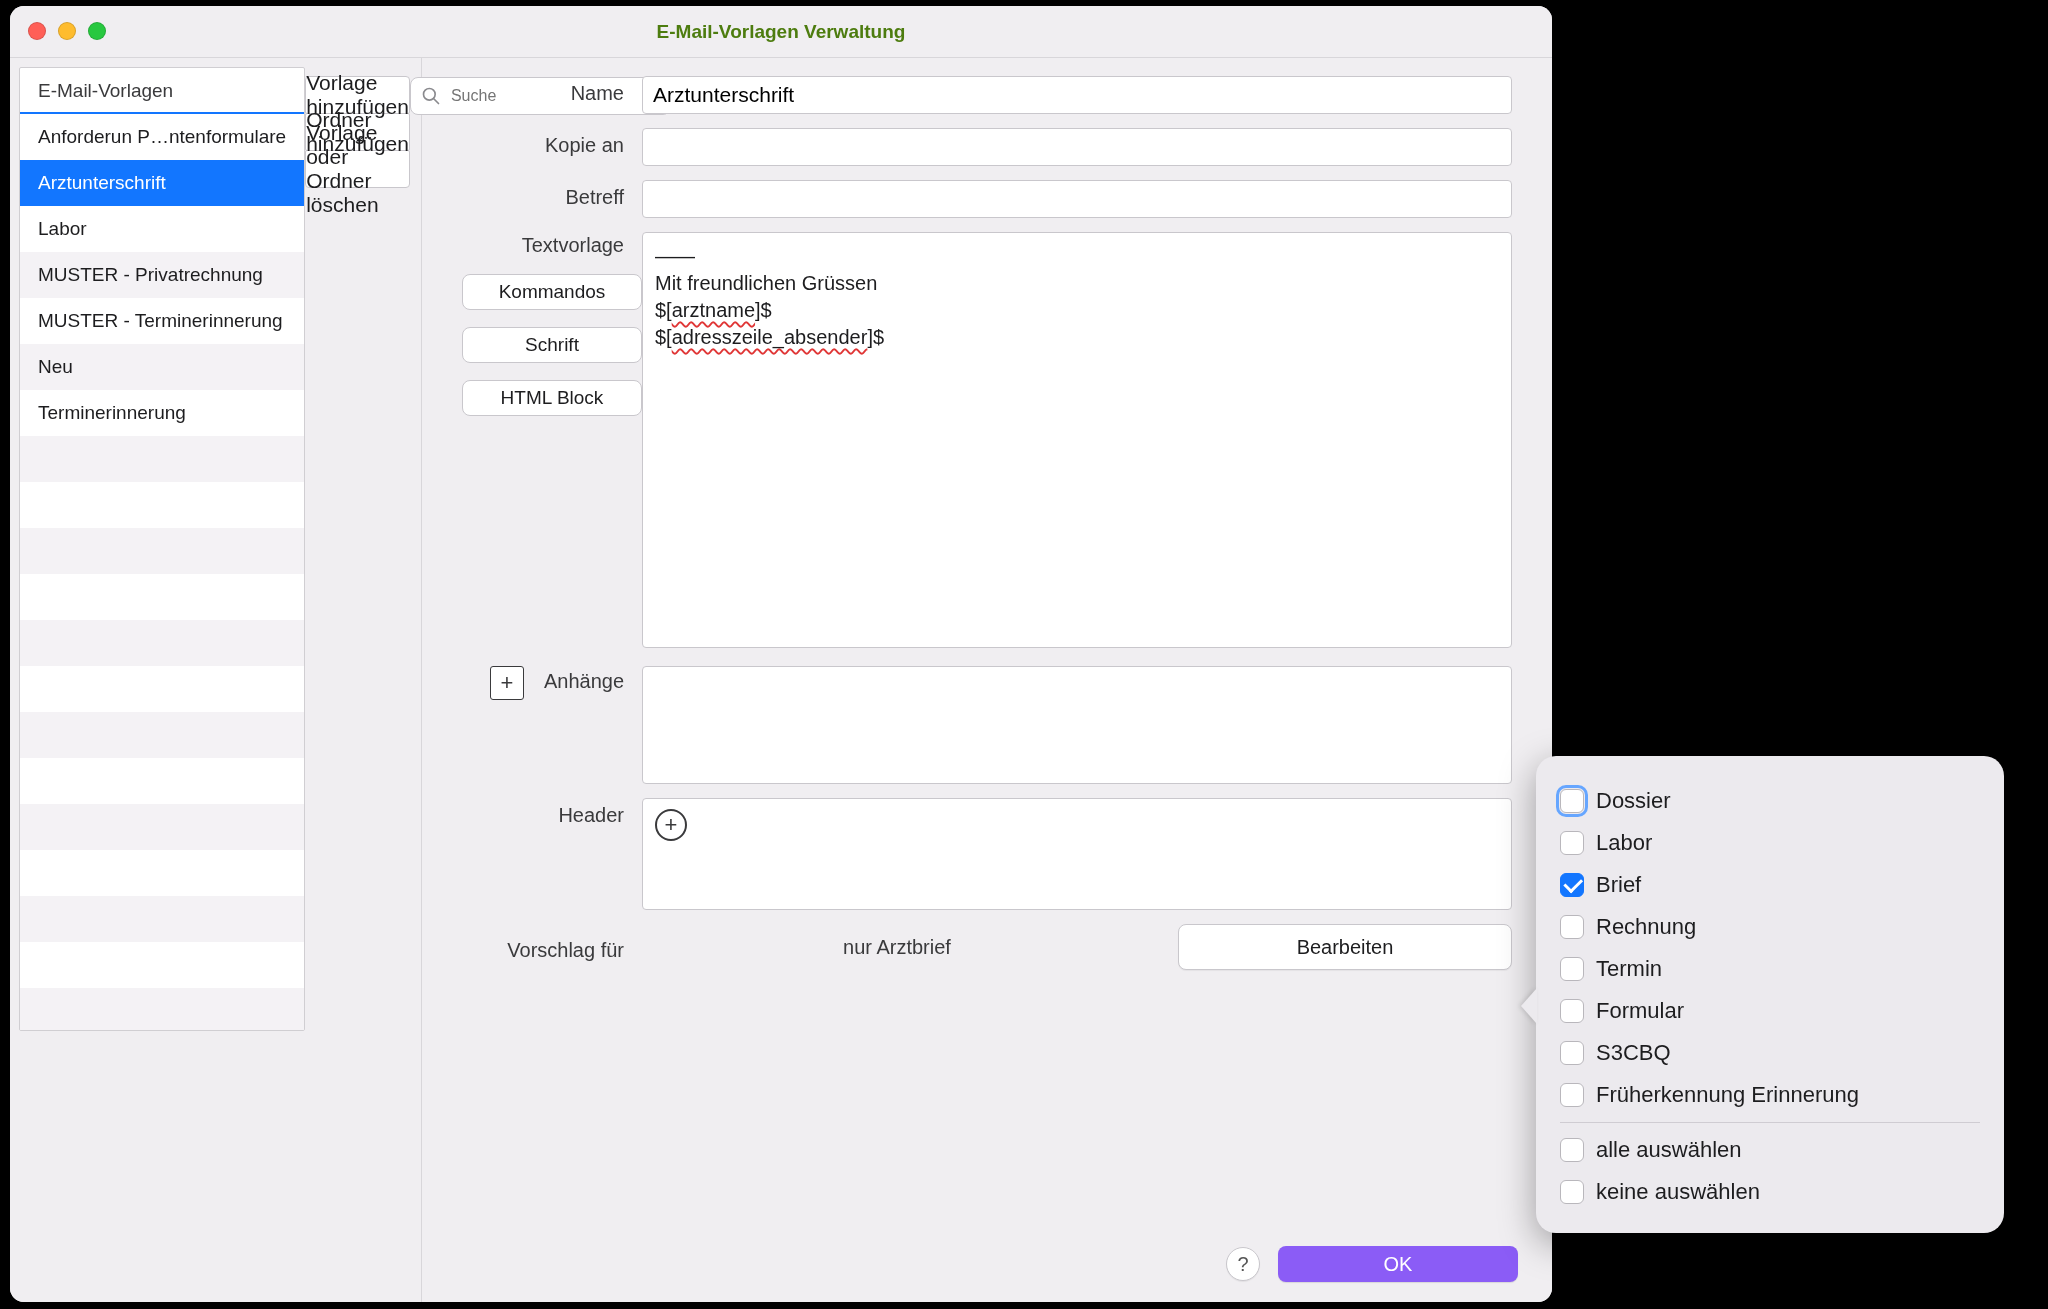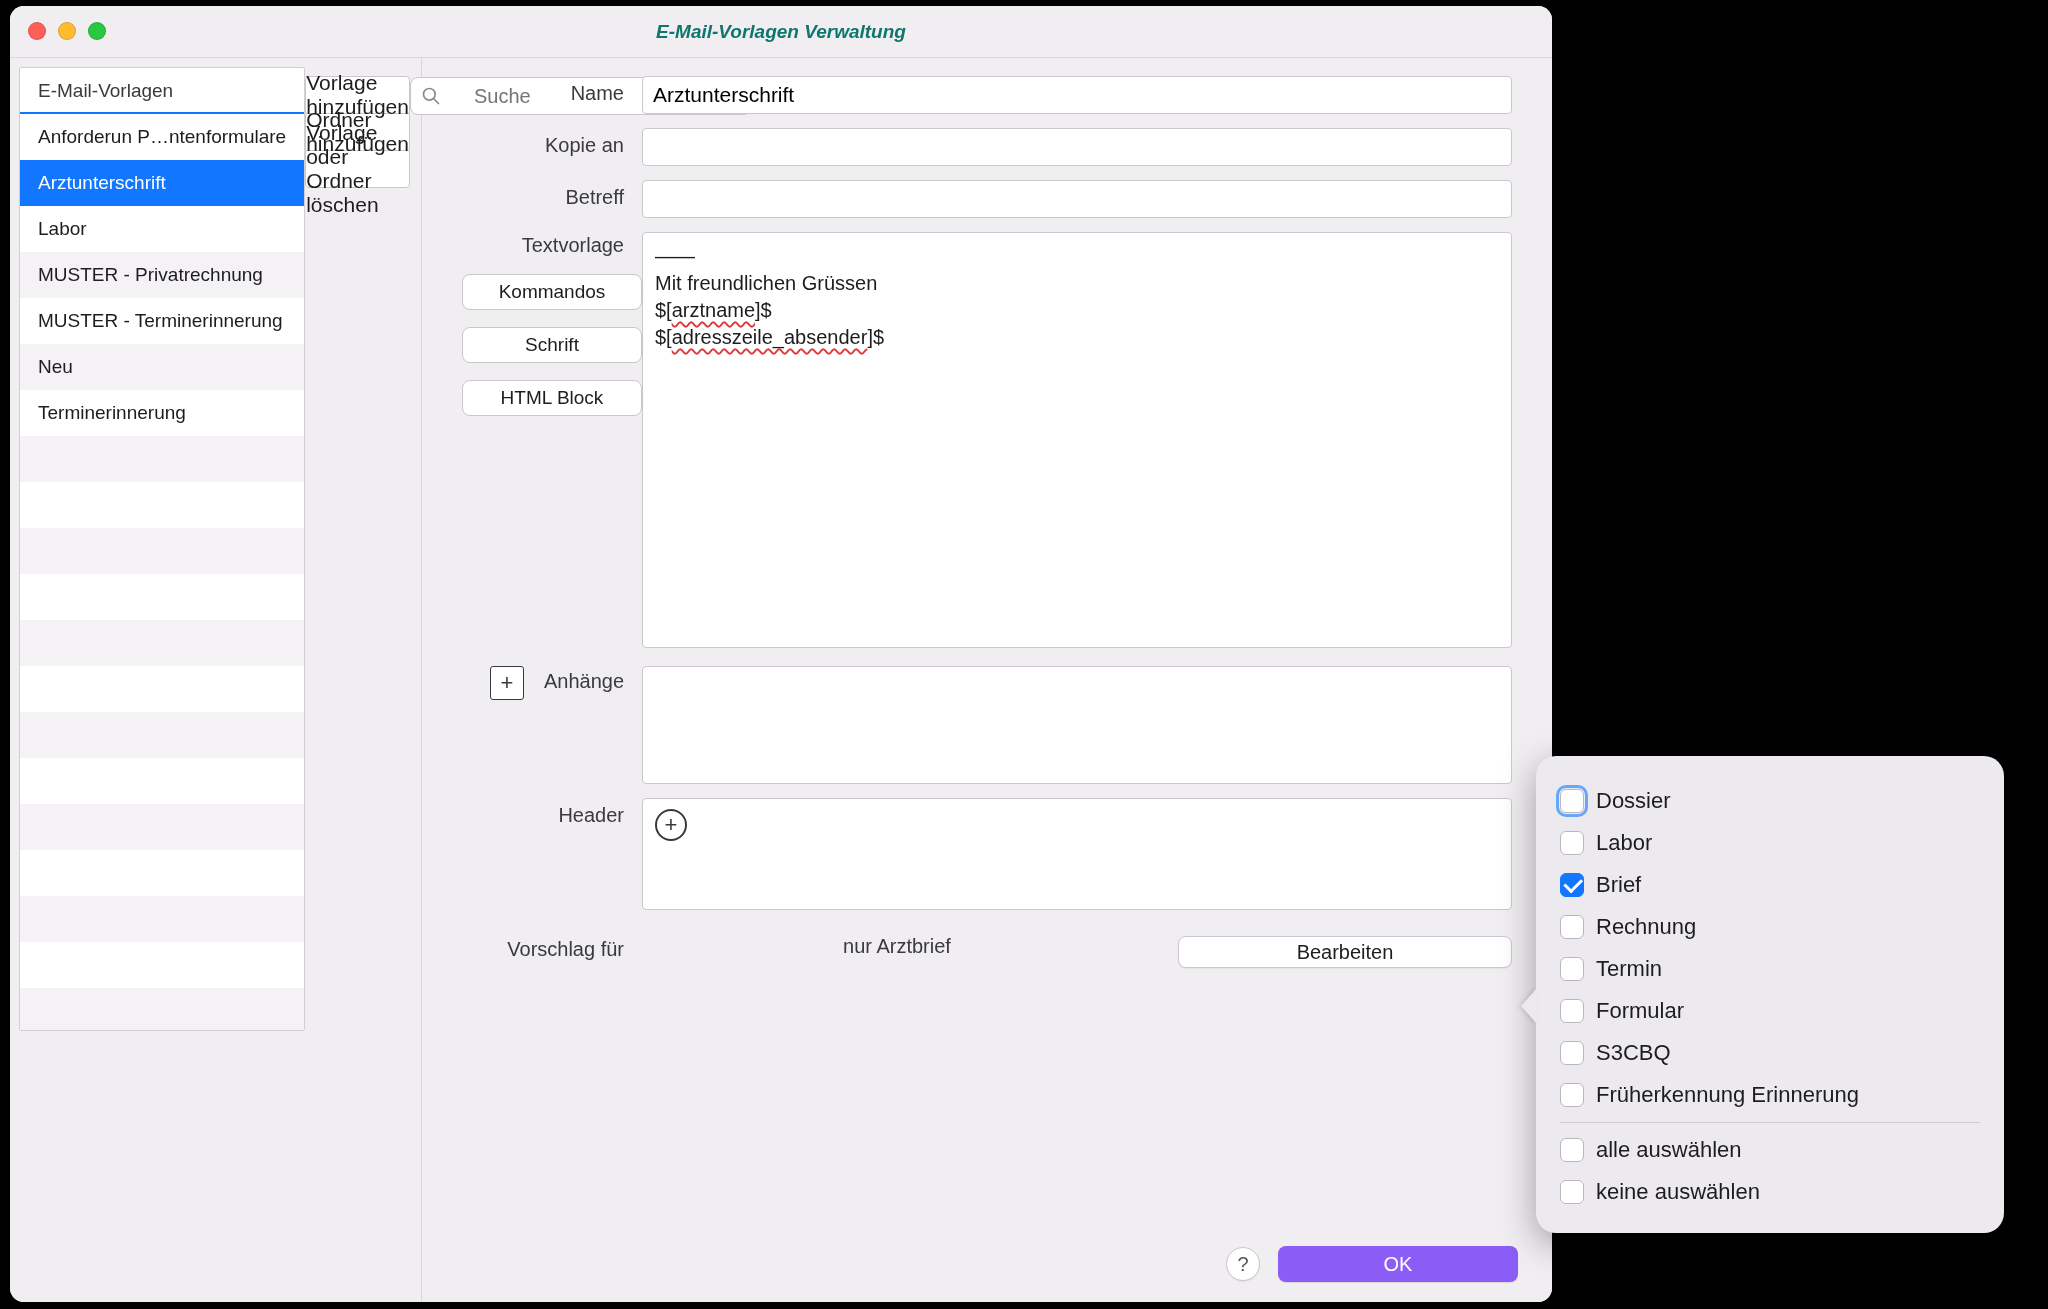--- a/index.html
+++ b/index.html
@@ -41,22 +41,21 @@
   .traffic .dot {
     width: 18px; height: 18px; border-radius: 50%;
     border: 1px solid rgba(0,0,0,.15);
   }
   .dot.red { background:#ff5f57; }
   .dot.yellow { background:#febc2e; }
   .dot.green { background:#28c840; }
   .title {
     font-size: 19px;
     font-weight: 600;
-    color: #0f766e;
-    font-style: italic;
+    color: #4d7c0f;
   }
   .body {
     display: flex;
     height: calc(100% - 52px);
   }
   
   .sidebar {
     width: 412px;
     border-right: 1px solid #d8d6da;
     display: flex; flex-direction: row;
@@ -108,23 +107,22 @@
     height: 38px;
     background:#fff;
     border:1px solid #c9c7cc;
     border-radius: 8px;
     display:flex; align-items:center;
     padding: 0 10px;
     gap: 8px;
   }
   .search input {
     border:none; outline:none; flex:1;
-    font-size:20px; color:#8a8a8e;
+    font-size:16px; color:#8a8a8e;
     background:transparent;
-    margin-left:23px;
   }
   .search .mag {
     width:20px; height:20px;
     color:#8a8a8e;
   }
   
   .form {
     flex:1;
     position:relative;
     padding: 18px 40px 10px 40px;
@@ -208,27 +206,26 @@
     display:flex; align-items:center; justify-content:center;
     flex:1;
   }
   .suggest-row {
     display:flex; gap:26px; align-items:center;
   }
   .suggest-row .input-like {
     width: 440px;
   }
   .push-btn {
-    height:32px; width:334px;
+    height:46px; width:334px;
     background:#fff; border:1px solid #c9c7cc; border-radius:8px;
     font-size:20px;
     display:flex; align-items:center; justify-content:center;
     cursor:pointer;
     box-shadow: 0 1px 1px rgba(0,0,0,.05);
-    margin-top: 12px;
   }
   
   .bottombar {
     position:absolute; left:0; right:0; bottom:0;
     height:62px;
     display:flex; align-items:center; justify-content:flex-end;
     gap:18px;
     padding: 0 34px 14px 0;
     background:#f0eef1;
   }

